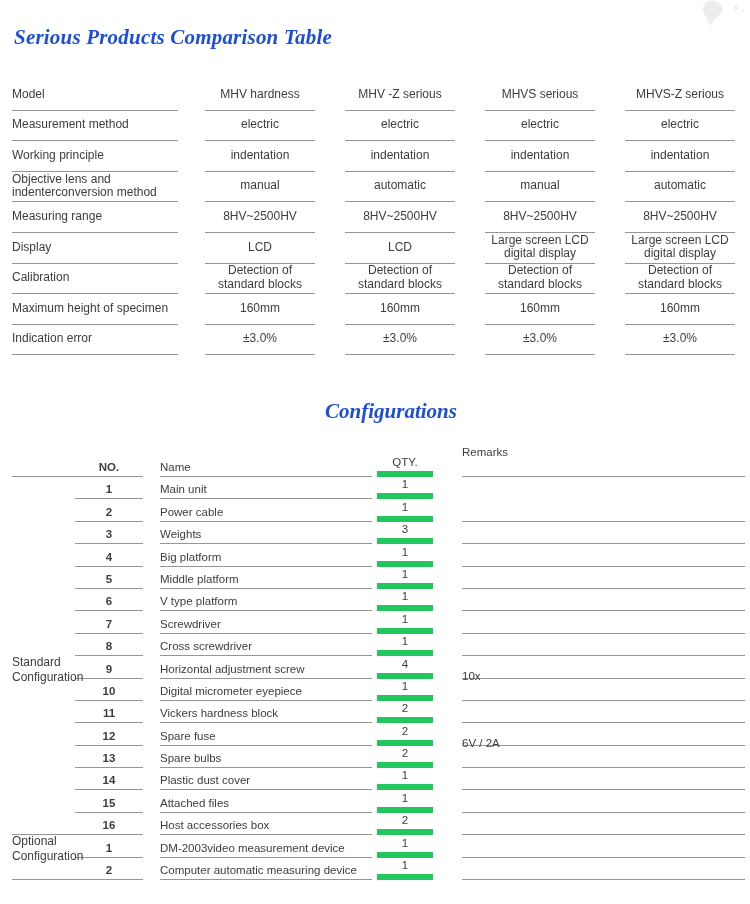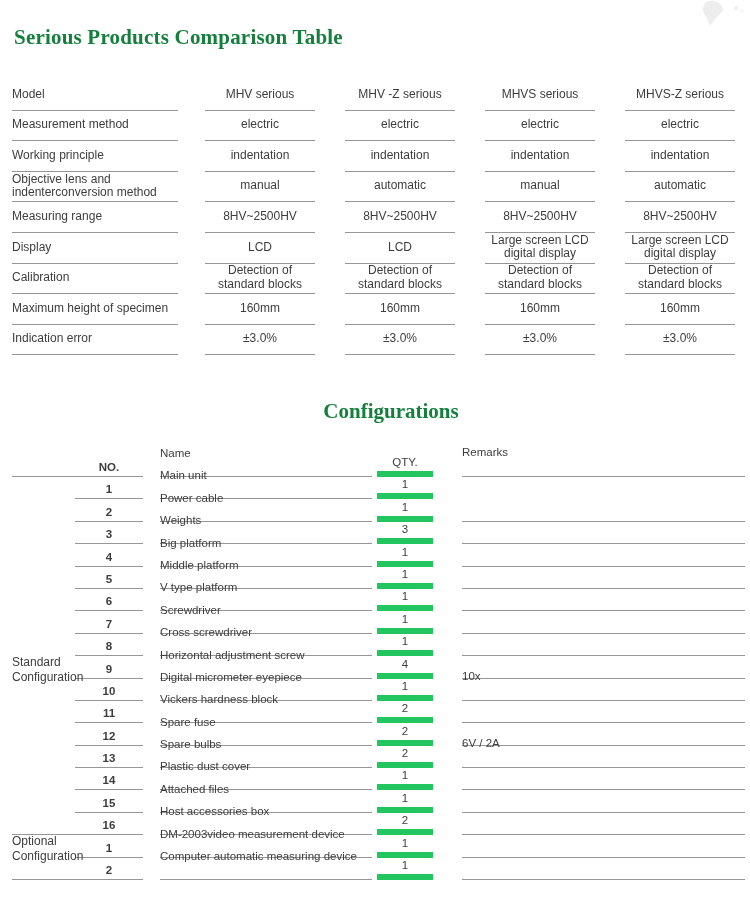--- a/index.html
+++ b/index.html
@@ -3,21 +3,21 @@
 <meta charset="utf-8">
 <style>
   html,body { margin:0; padding:0; }
   body {
     width:750px; height:904px; background:#ffffff; position:relative; overflow:hidden;
     font-family:"Liberation Sans", sans-serif; color:#3d3d3d;
     -webkit-font-smoothing:antialiased;
   }
 
   
-  .sec-title { font-family:"Liberation Serif", serif; font-weight:bold; color:#15803d; }
+  .sec-title { font-family:"Liberation Serif", serif; font-weight:bold; color:#1d4ed8;font-style:italic; }
   #cmp-title { position:absolute; top:25px; left:14px; font-size:21px; letter-spacing:.2px; }
   #cfg-title { position:absolute; top:399px; left:16px; width:750px; text-align:center; font-size:21px; }
 
   
   #smudge { position:absolute; top:0; right:2px; width:70px; height:34px; opacity:.25; }
 
   
   #cmp {
     position:absolute; top:80px; left:12px; width:738px;
     display:grid;
@@ -35,42 +35,42 @@
     margin:0 12px 0 0; font-size:12px;
   }
 
   
   #cfg { position:absolute; top:455px; left:12px; width:733px; font-size:11.5px; }
   .cfg-row { display:flex; height:22.4px; align-items:flex-end; }
   .cfg-row.hdr { height:22px; }
   .slot-g { width:63px; }
   .slot-g.gline { border-bottom:1px solid #969696; padding-bottom:3px; }
   .c-no   { width:68px;  text-align:center; border-bottom:1px solid #969696; padding-bottom:3px;font-weight:bold; }
-  .c-name { width:212px; margin-left:17px;  border-bottom:1px solid #969696; padding-bottom:17px; white-space:nowrap; }
+  .c-name { width:212px; margin-left:17px;  border-bottom:1px solid #969696; padding-bottom:3px; white-space:nowrap; }
   .c-qty  { width:56px;  margin-left:5px;   text-align:center; border-bottom:6px solid #22c55e; padding-bottom:3px; }
   .c-rem  { width:283px; margin-left:29px;  border-bottom:1px solid #969696; padding-bottom:18px; white-space:nowrap; }
   .grp-label { position:absolute; left:0; width:70px; line-height:1.22; font-size:12px; }
   #grp-standard { top:200px; }
   #grp-optional { top:379px; }
 </style>
 </head>
 <body>
 
 <svg id="smudge" viewBox="0 0 70 34">
   <path d="M28 2 q8 -4 14 2 q6 6 0 10 q-6 5 -10 12 q-3 -8 -6 -13 q-3 -6 2 -11 z" fill="#b9b9b9"></path>
   <circle cx="58" cy="8" r="2.2" fill="#c4c4c4"></circle>
   <circle cx="64" cy="11" r="1.6" fill="#cccccc"></circle>
 </svg>
 
 <div id="cmp-title" class="sec-title">Serious Products Comparison Table</div>
 
 <div id="cmp">
 
   <div class="cmp-cell cmp-label">Model</div>
-  <div class="cmp-cell">MHV serious</div>
+  <div class="cmp-cell">MHV hardness</div>
   <div class="cmp-cell">MHV -Z serious</div>
   <div class="cmp-cell">MHVS serious</div>
   <div class="cmp-cell">MHVS-Z serious</div>
 
   <div class="cmp-cell cmp-label">Measurement method</div>
   <div class="cmp-cell">electric</div>
   <div class="cmp-cell">electric</div>
   <div class="cmp-cell">electric</div>
   <div class="cmp-cell">electric</div>
 

